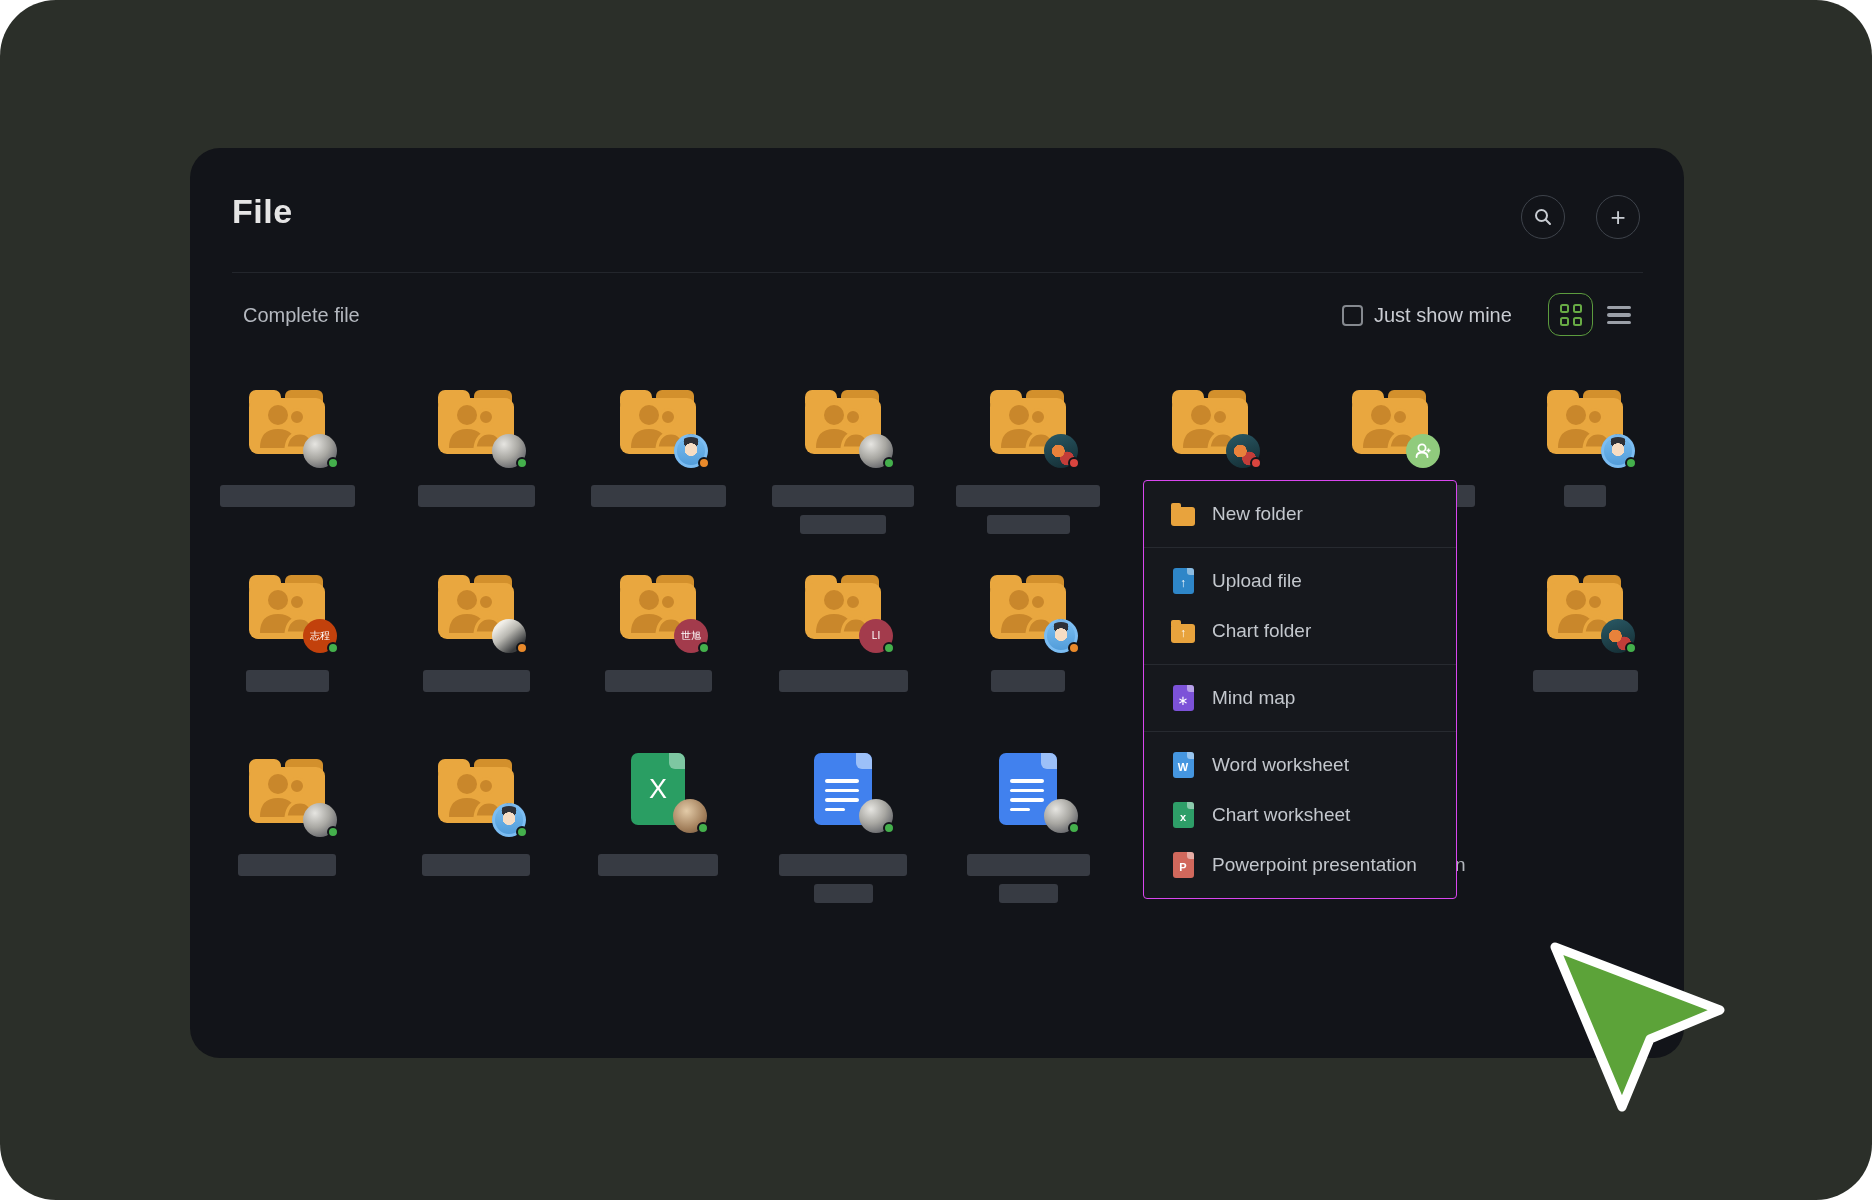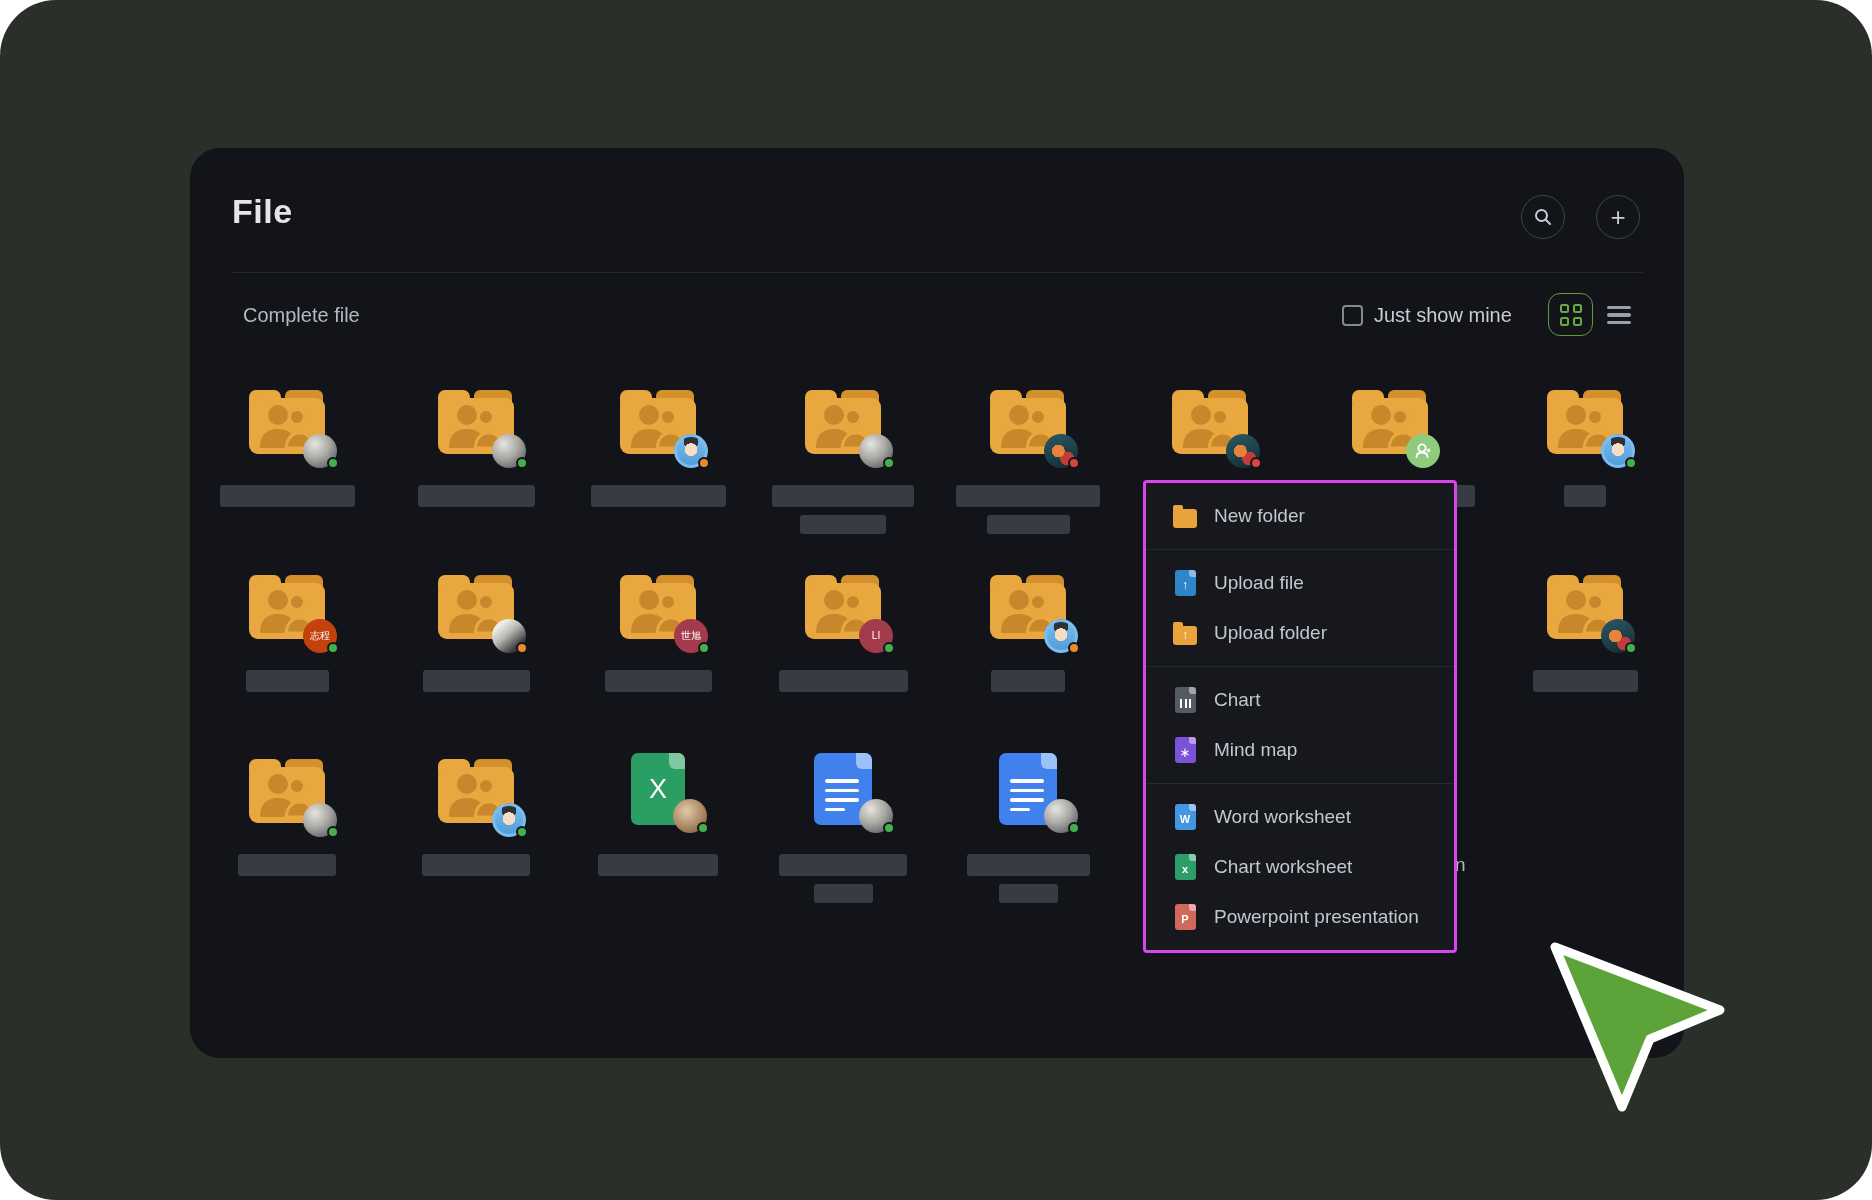--- a/index.html
+++ b/index.html
@@ -60,21 +60,21 @@
         radial-gradient(circle at 68% 72%,#c23d39 0 20%,transparent 21%),
         linear-gradient(160deg,#2a5a66,#132b31);}
   .av-green-people{background:#90cb7d;}
   .av-initials{color:#fff;font-size:10px;line-height:1;}
   .dot{position:absolute;width:12px;height:12px;border-radius:50%;border:2px solid #121419;box-sizing:border-box;}
   .dot.green{background:#44b04c;} .dot.orange{background:#e98a2b;} .dot.red{background:#d9453f;}
   .bar{background:#373b43;border-radius:3px;height:22px;margin-top:29px;}
   .bar.second{height:19px;margin-top:8px;}
   
   .menu{position:absolute;left:953px;top:332px;width:314px;background:#16181d;
-        border:3px solid #d946ef;border-radius:4px;box-sizing:border-box;z-index:5;}
+        border:1px solid #d946ef;border-radius:4px;box-sizing:border-box;z-index:5;}
   .menu-group{padding:8px 0;}
   .menu-group + .menu-group{border-top:1px solid #272a30;}
   .menu-item{height:50px;display:flex;align-items:center;gap:17px;padding-left:27px;cursor:pointer;}
   .menu-item .label{font-size:19px;color:#c3c7cd;}
   .mi{position:relative;width:24px;height:27px;flex:none;display:flex;align-items:center;justify-content:center;}
   .mi-file{width:21px;height:26px;border-radius:3px;position:relative;overflow:hidden;
         display:flex;align-items:center;justify-content:center;}
   .mi-file .fold{position:absolute;top:0;right:0;width:7px;height:7px;background:rgba(255,255,255,.45);
         border-bottom-left-radius:3px;}
   .mi-file .letter{color:#fff;font-size:11px;font-weight:700;margin-top:4px;}
@@ -463,33 +463,24 @@
               </span>
             </span>
             <span class="label">Upload file</span>
           </div>
           <div class="menu-item">
             <span class="mi">
               <span class="mi-folder" style="background: rgb(232, 163, 61);">
                 <span class="g-arrow">↑</span>
               </span>
             </span>
-            <span class="label">Upload folder</span>
+            <span class="label">Chart folder</span>
           </div>
         </div>
         <div class="menu-group">
-          <div class="menu-item">
-            <span class="mi">
-              <span class="mi-file" style="background: rgb(85, 91, 99);">
-                <span class="fold"></span>
-                <span class="g-bars"></span>
-              </span>
-            </span>
-            <span class="label">Chart</span>
-          </div>
           <div class="menu-item">
             <span class="mi">
               <span class="mi-file" style="background: rgb(124, 82, 216);">
                 <span class="fold"></span>
                 <span class="g-star">∗</span>
               </span>
             </span>
             <span class="label">Mind map</span>
           </div>
         </div>

